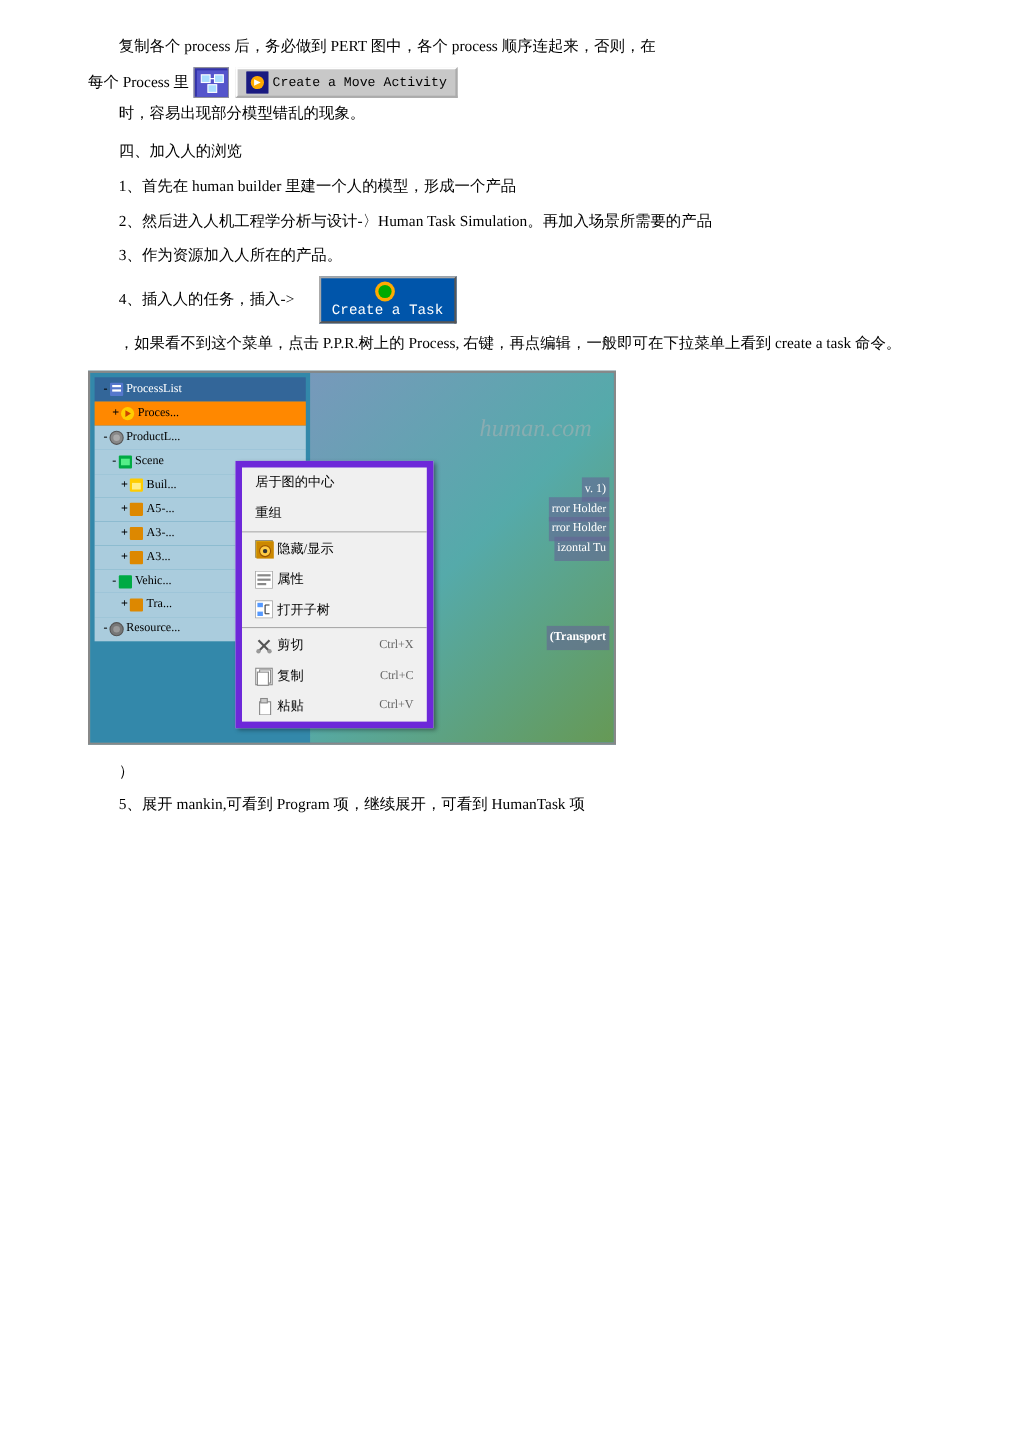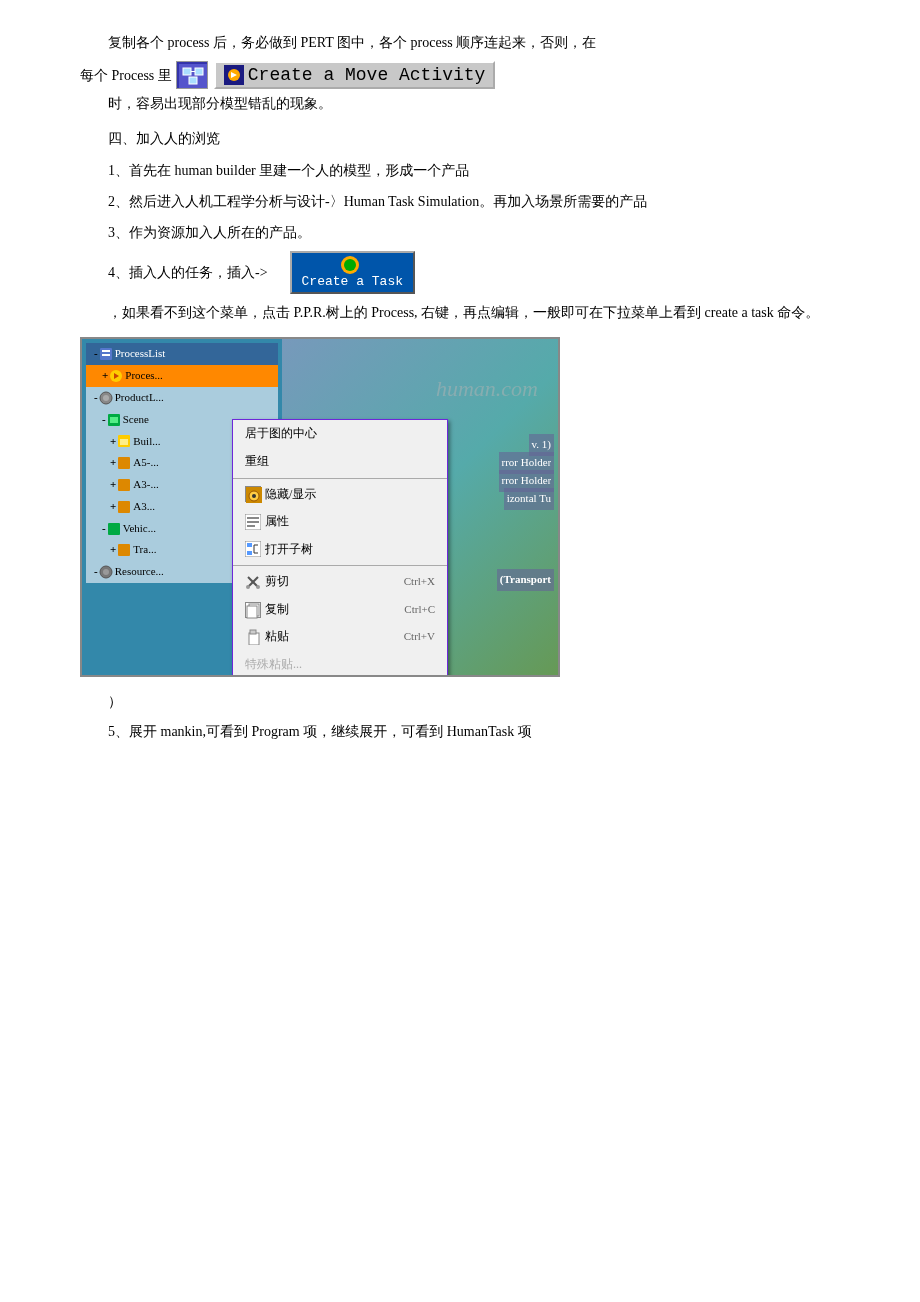--- a/index.html
+++ b/index.html
@@ -24,21 +24,21 @@
       margin: 10px 0 6px 0;
       text-indent: 0;
     }
     
     .create-move-btn {
       display: inline-flex;
       align-items: center;
       background: #c8c8c8;
       border: 2px outset #fff;
       padding: 2px 8px;
-      font-size: 18px;
+      font-size: 12px;
       font-family: "Courier New", monospace;
       color: #000;
       cursor: pointer;
       white-space: nowrap;
     }
     .create-move-btn .btn-icon {
       width: 20px;
       height: 20px;
       background: #1a1a80;
       margin-right: 4px;
@@ -130,26 +130,26 @@
       flex-shrink: 0;
     }
     .plus-sign { color: #000; margin-right: 1px; font-size: 11px; font-weight: bold; }
     .minus-sign { color: #000; margin-right: 1px; font-size: 11px; font-weight: bold; }
     .indent-1 { padding-left: 8px; }
     .indent-2 { padding-left: 16px; }
     .indent-3 { padding-left: 24px; }
     
     .context-menu {
       position: absolute;
-      left: 150px;
+      left: 132px;
       top: 80px;
       background: #f0f0f0;
-      border: 1px solid #6d28d9;
+      border: 6px solid #6d28d9;
       box-shadow: 2px 2px 4px rgba(0,0,0,0.4);
-      width: 216px;
+      width: 180px;
       font-size: 12px;
       z-index: 10;
     }
     .ctx-item {
       padding: 3px 12px;
       display: flex;
       align-items: center;
       cursor: pointer;
       color: #000;
     }
@@ -445,23 +445,20 @@
     <div class="ctx-item">
       <span class="ctx-icon">
         <svg width="16" height="16" viewBox="0 0 16 16">
             <rect x="4" y="4" width="10" height="12" fill="#fff" stroke="#888"></rect>
             <rect x="5" y="1" width="6" height="4" fill="#ccc" stroke="#888"></rect>
           </svg>
       </span>
       粘贴
       <span class="ctx-shortcut">Ctrl+V</span>
     </div>
-    <div class="ctx-item disabled">
-      特殊粘贴...
-    </div>
 
   </div>
 </div>
 
 <div class="paren-text">
   <span>）</span>
 </div>
 
 <div class="step-line" style="text-indent:2em;">
   <span>5、展开 mankin,可看到 Program 项，继续展开，可看到 HumanTask 项</span>

